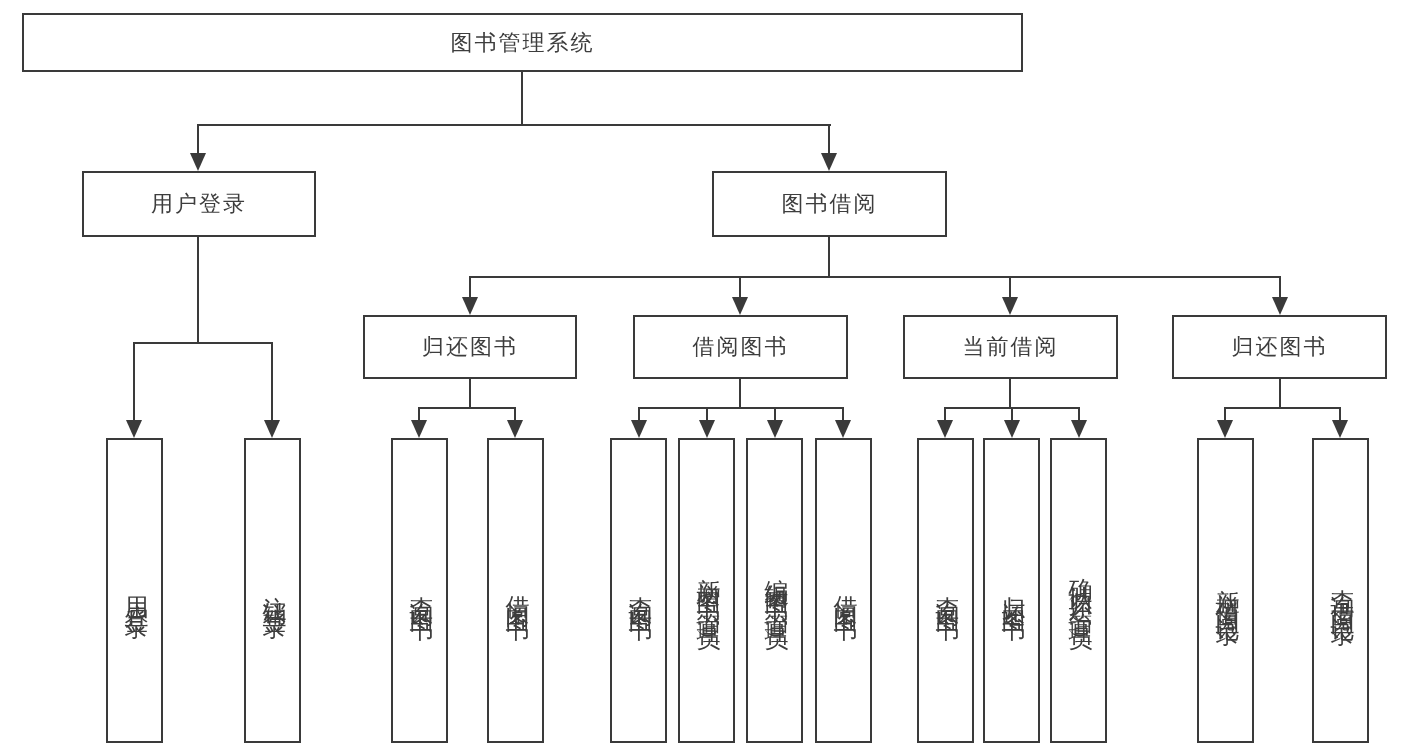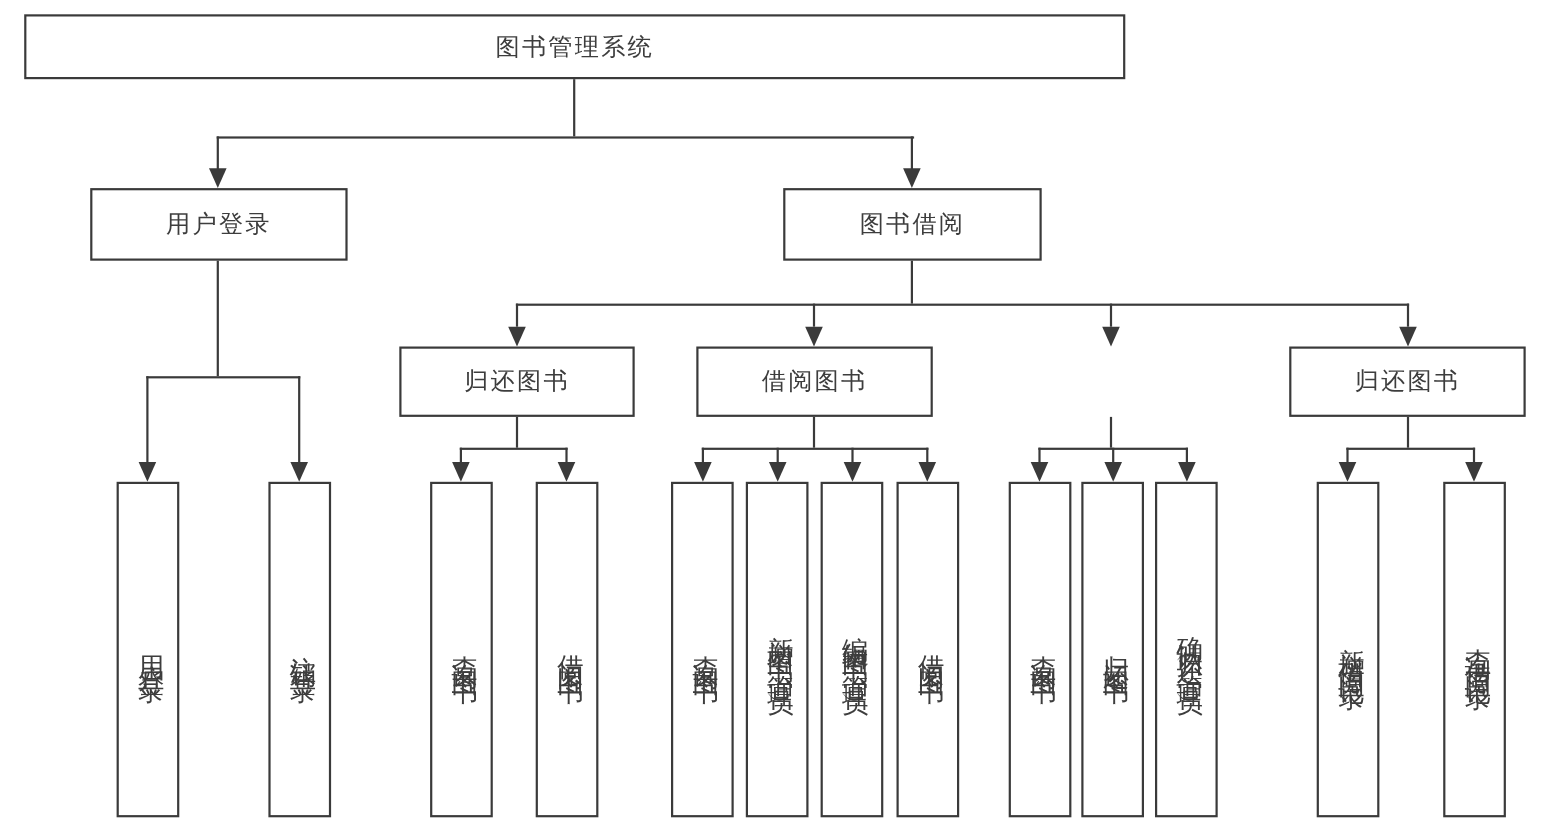--- a/index.html
+++ b/index.html
@@ -70,20 +70,23 @@
   <div class="line" style="left:1009px;top:276px;width:2px;height:21px"></div>
   <div class="arrow" style="left:1002px;top:297px"></div>
   <div class="line" style="left:1279px;top:276px;width:2px;height:21px"></div>
   <div class="arrow" style="left:1272px;top:297px"></div>
 
   <div class="node" style="left:363px;top:315px;width:214px;height:64px">
     <span>归还图书</span>
   </div>
   <div class="node" style="left:633px;top:315px;width:215px;height:64px">
     <span>借阅图书</span>
+  </div>
+  <div class="node" style="left:903px;top:315px;width:215px;height:64px">
+    <span>当前借阅</span>
   </div>
   <div class="node" style="left:1172px;top:315px;width:215px;height:64px">
     <span>归还图书</span>
   </div>
 
   <div class="line" style="left:469px;top:379px;width:2px;height:28px"></div>
   <div class="line" style="left:418px;top:407px;width:98px;height:2px"></div>
   <div class="line" style="left:418px;top:407px;width:2px;height:13px"></div>
   <div class="arrow" style="left:411px;top:420px"></div>
   <div class="line" style="left:514px;top:407px;width:2px;height:13px"></div>

